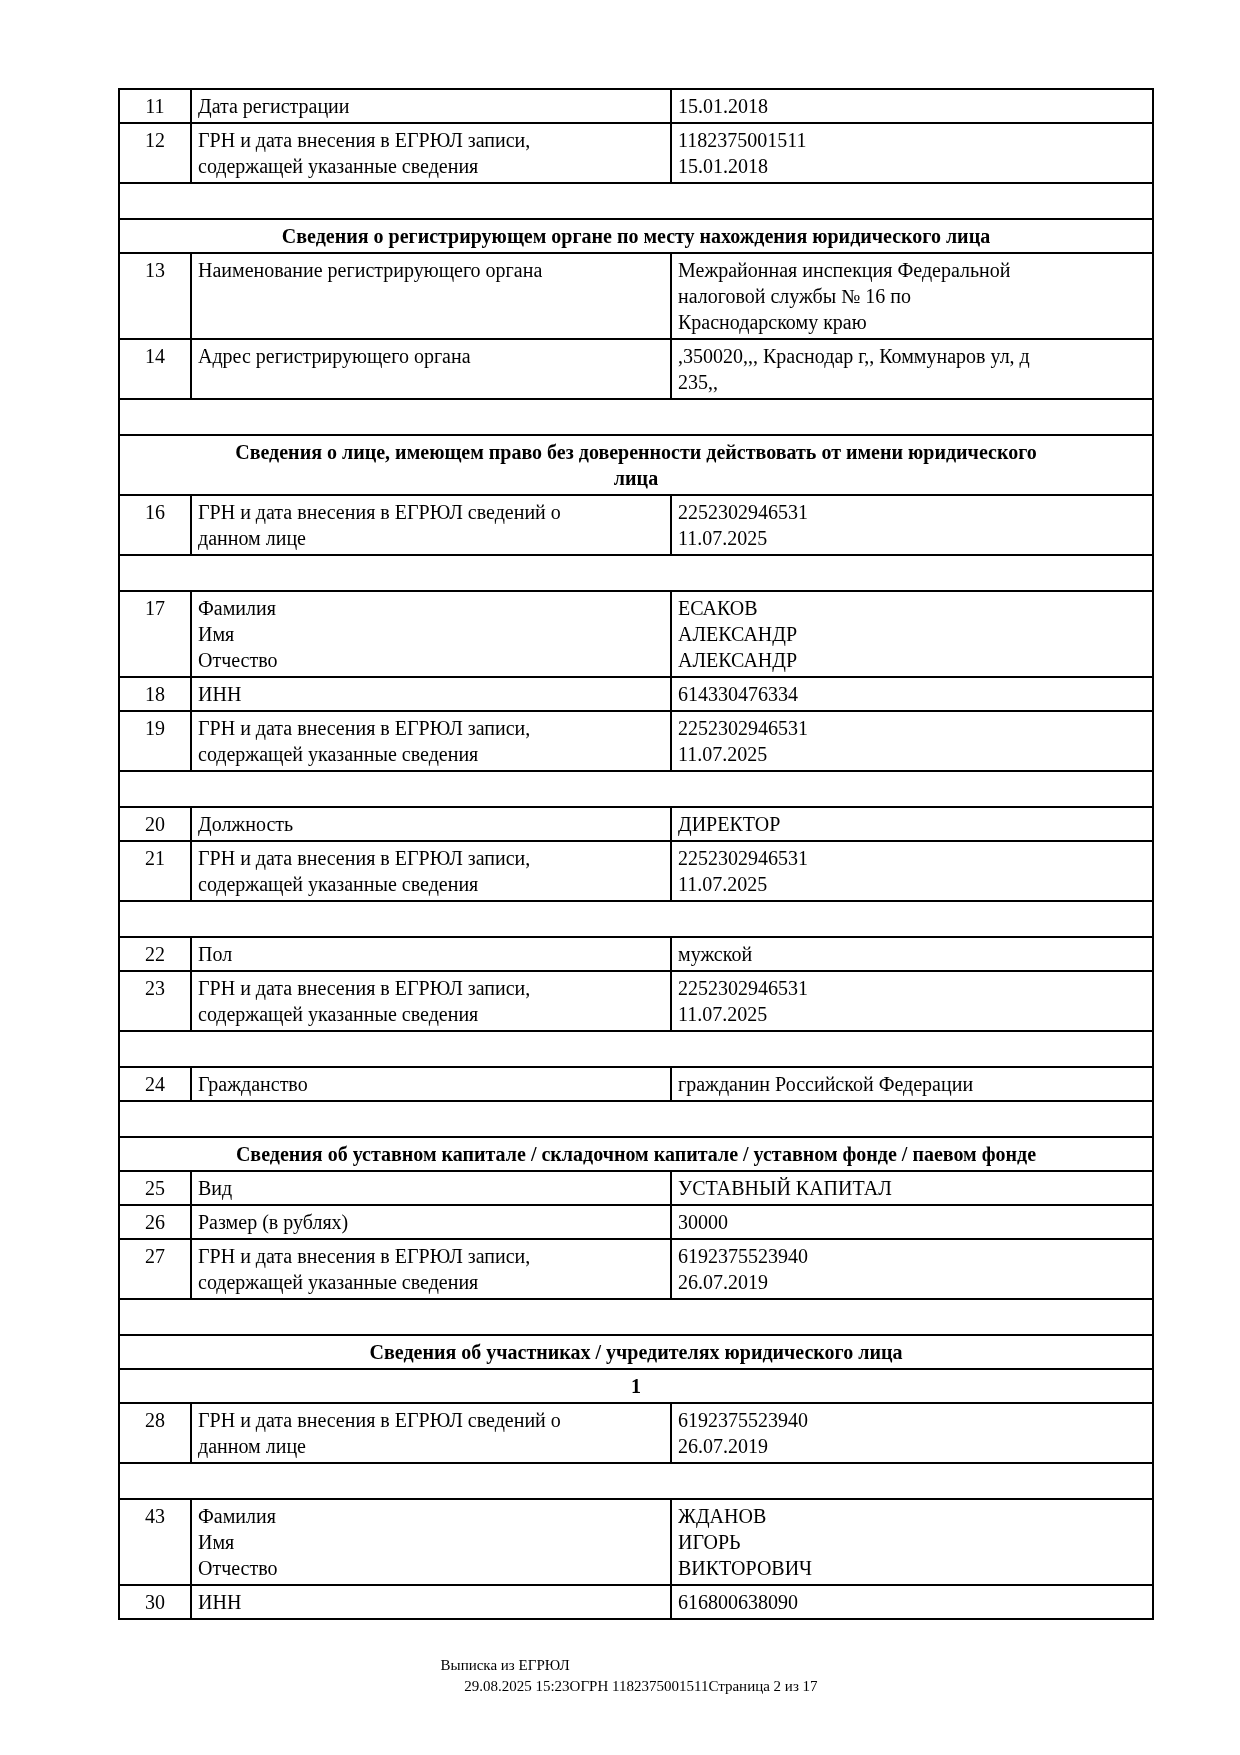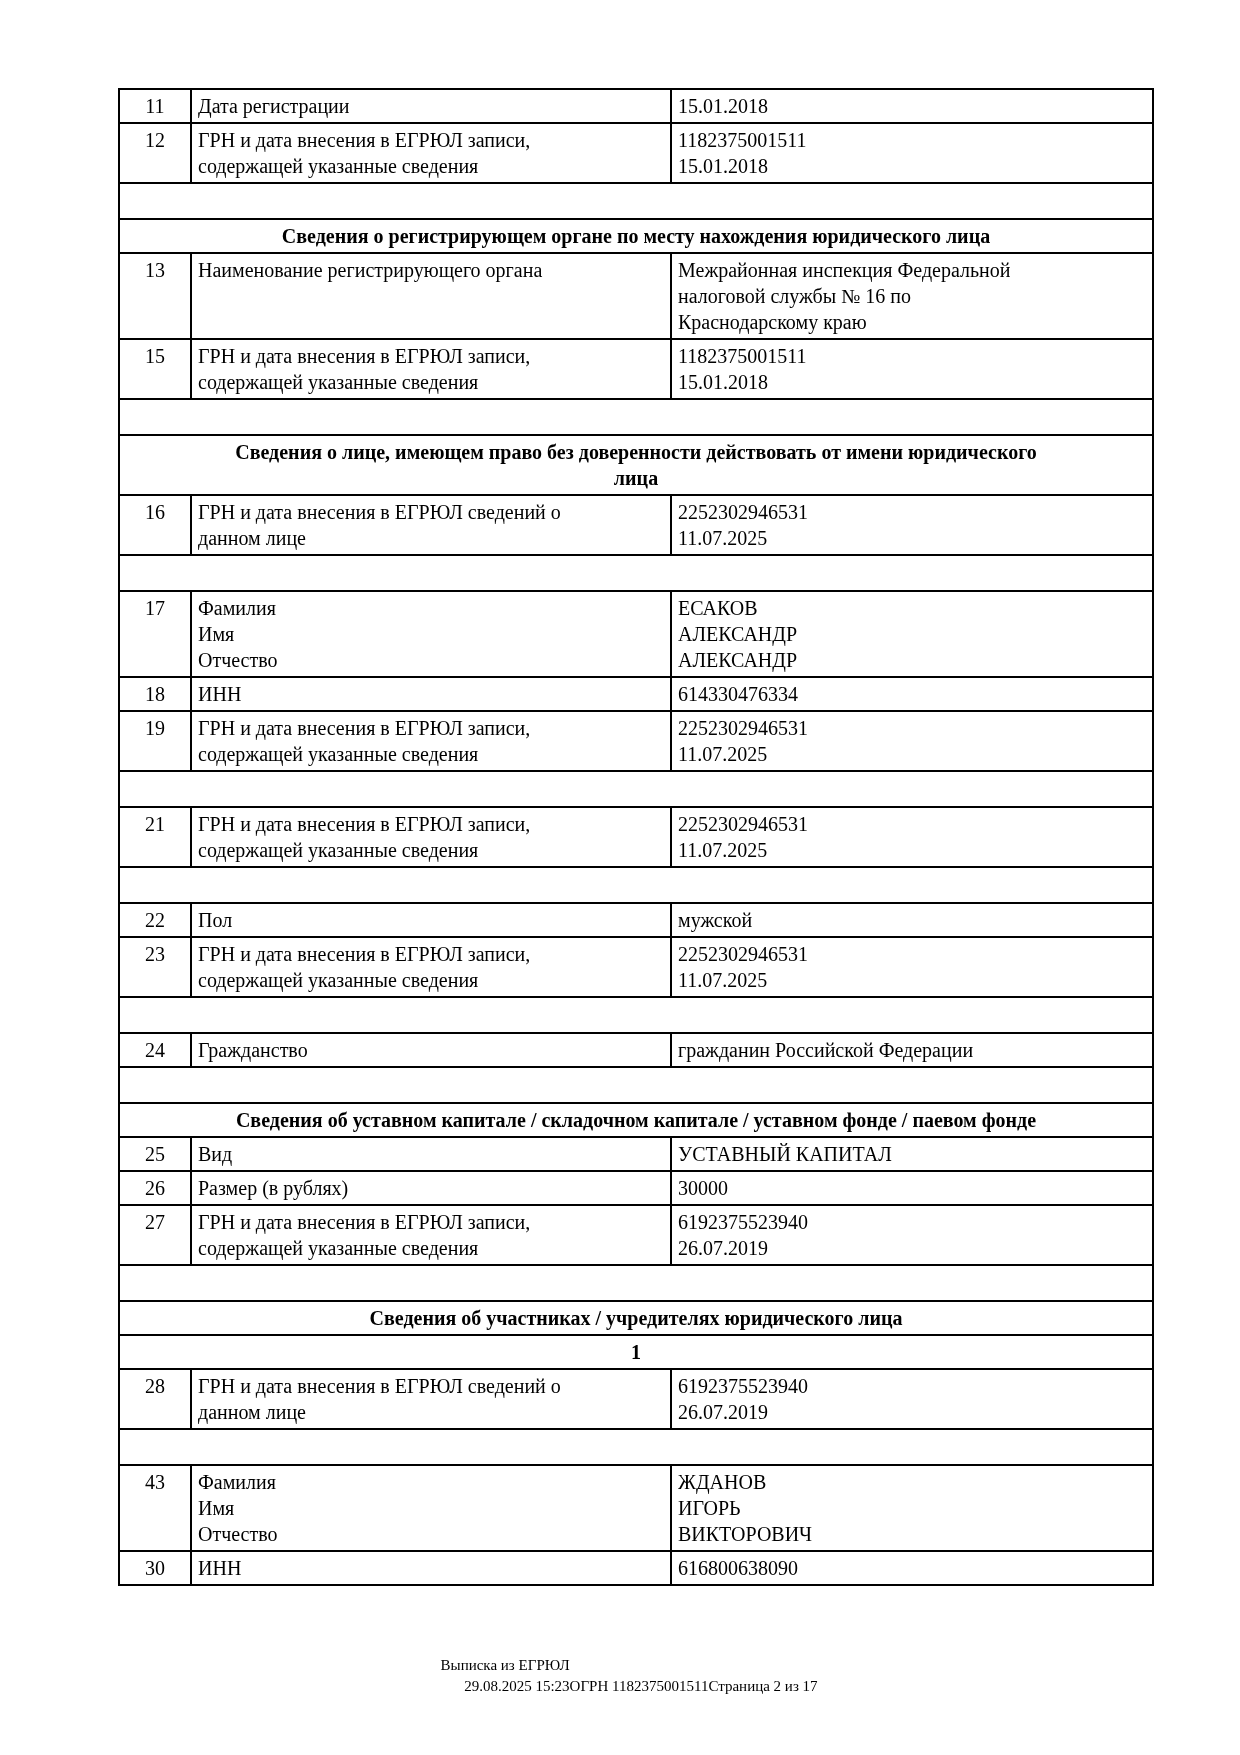--- a/index.html
+++ b/index.html
@@ -108,28 +108,27 @@
           <td>
             <div>Наименование регистрирующего органа</div>
           </td>
           <td>
             <div>Межрайонная инспекция Федеральной</div>
             <div>налоговой службы № 16 по</div>
             <div>Краснодарскому краю</div>
           </td>
         </tr>
         <tr>
-          <td class="num">15</td>
-          <td>
-            <div>ГРН и дата внесения в ЕГРЮЛ записи,</div>
-            <div>содержащей указанные сведения</div>
-          </td>
-          <td>
-            <div>1182375001511</div>
-            <div>15.01.2018</div>
+          <td class="num">14</td>
+          <td>
+            <div>Адрес регистрирующего органа</div>
+          </td>
+          <td>
+            <div>,350020,,, Краснодар г,, Коммунаров ул, д</div>
+            <div>235,,</div>
           </td>
         </tr>
         <tr>
           <td colspan="3" class="spacer-cell"></td>
         </tr>
         <tr>
           <td colspan="3" class="section">
             <div>Сведения о лице, имеющем право без доверенности действовать от имени юридического</div>
             <div>лица</div>
           </td>
@@ -176,20 +175,29 @@
             <div>ГРН и дата внесения в ЕГРЮЛ записи,</div>
             <div>содержащей указанные сведения</div>
           </td>
           <td>
             <div>2252302946531</div>
             <div>11.07.2025</div>
           </td>
         </tr>
         <tr>
           <td colspan="3" class="spacer-cell"></td>
+        </tr>
+        <tr>
+          <td class="num">20</td>
+          <td>
+            <div>Должность</div>
+          </td>
+          <td>
+            <div>ДИРЕКТОР</div>
+          </td>
         </tr>
         <tr>
           <td class="num">21</td>
           <td>
             <div>ГРН и дата внесения в ЕГРЮЛ записи,</div>
             <div>содержащей указанные сведения</div>
           </td>
           <td>
             <div>2252302946531</div>
             <div>11.07.2025</div>

